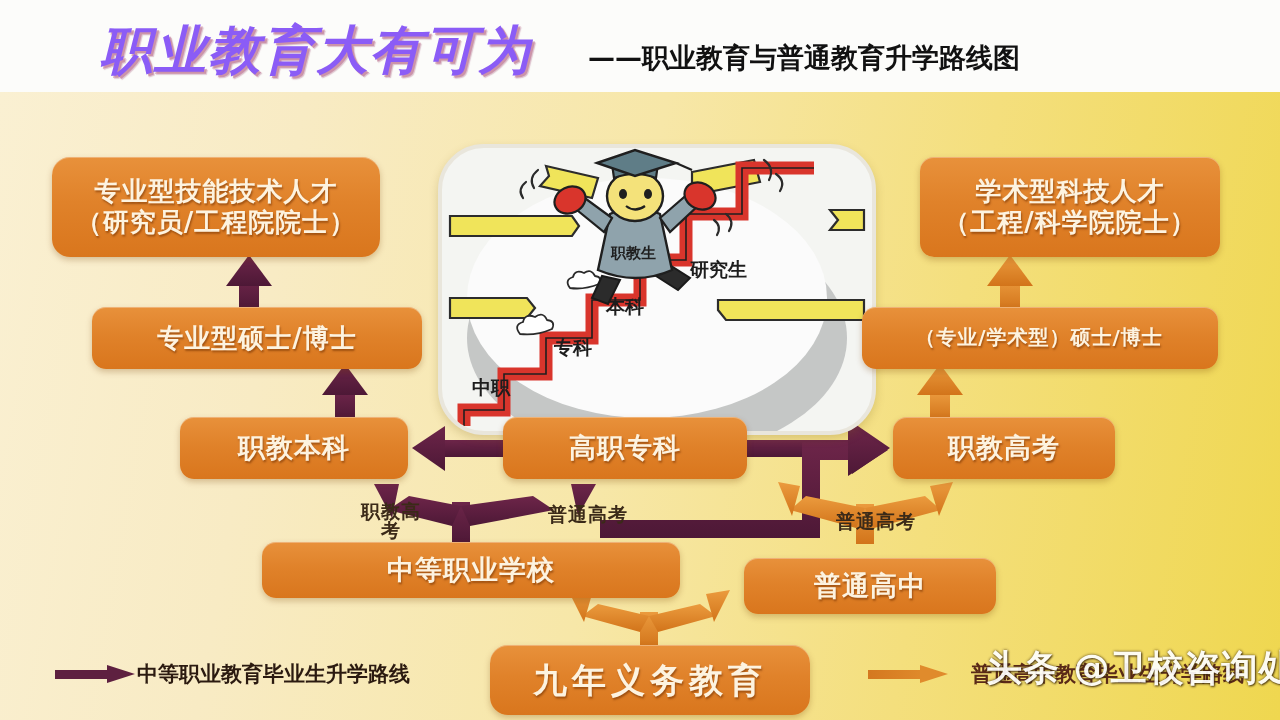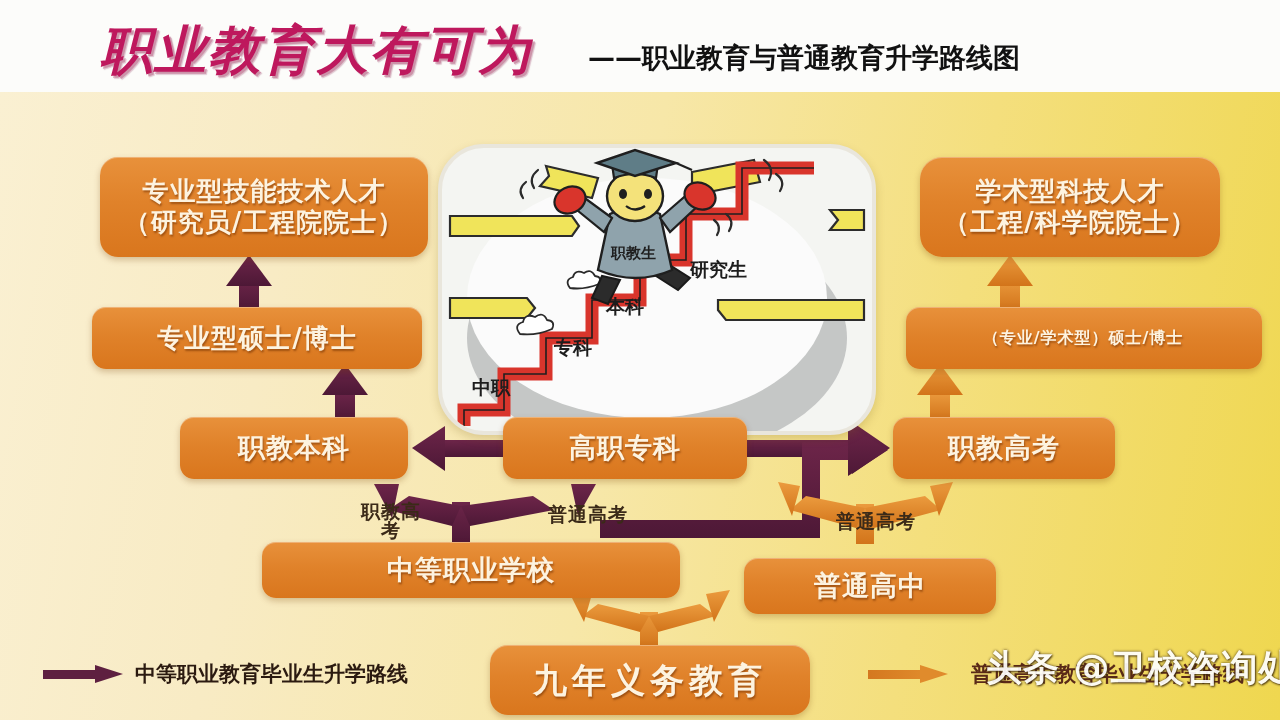--- a/index.html
+++ b/index.html
@@ -9,21 +9,21 @@
     background:#ffffff;
   }
   #stage{position:relative;width:1280px;height:720px;background:#fdfdfd;}
 
   
   .title-band{position:absolute;left:0;top:0;width:1280px;height:92px;background:#fcfcfa;}
   .title-main{
     position:absolute;left:100px;top:16px;
     font-family:"DejaVu Serif","Liberation Serif",serif;
     font-size:52px;font-weight:700;font-style:italic;
-    color:#be185d;letter-spacing:2px;white-space:nowrap;
+    color:#8b5cf6;letter-spacing:2px;white-space:nowrap;
     text-shadow:2px 2px 0 rgba(190,110,140,.55), 3px 3px 1px rgba(150,60,100,.30);
   }
   .title-sub{
     position:absolute;left:580px;top:40px;
     font-family:"DejaVu Serif","Liberation Serif",serif;
     font-size:27px;font-weight:700;color:#111;white-space:nowrap;margin-left:8px;
   }
 
   
   .canvas{
@@ -42,24 +42,24 @@
     color:#fdf3e0;
     font-family:"DejaVu Sans","Liberation Sans",sans-serif;
     font-weight:700;line-height:1.18;text-align:center;
     text-shadow:1px 2px 2px rgba(110,45,0,.55);
     letter-spacing:1px;
     padding:2px 8px;
   }
   .node .l1,.node .l2{display:block;white-space:nowrap;}
 
   
-  #n-prof-talent{left:52px;top:65px;width:328px;height:100px;font-size:26px;border-radius:18px;margin-left:48px;}
-  #n-acad-talent{left:920px;top:65px;width:300px;height:100px;font-size:26px;border-radius:22px;}
+  #n-prof-talent{left:52px;top:65px;width:328px;height:100px;font-size:26px;border-radius:18px;}
+  #n-acad-talent{left:920px;top:65px;width:300px;height:100px;font-size:26px;border-radius:14px;}
   #n-prof-master{left:92px;top:215px;width:330px;height:62px;font-size:26px;justify-content:center;}
-  #n-acad-master{left:906px;top:215px;width:356px;height:62px;font-size:16px;padding-left:6px;}
+  #n-acad-master{left:862px;top:215px;width:356px;height:62px;font-size:20px;padding-left:6px;}
   #n-voc-bachelor{left:180px;top:325px;width:228px;height:62px;font-size:27px;}
   #n-higher-voc{left:503px;top:325px;width:244px;height:62px;font-size:27px;}
   #n-reg-bachelor{left:893px;top:325px;width:222px;height:62px;font-size:27px;}
   #n-voc-school{left:262px;top:450px;width:418px;height:56px;font-size:27px;}
   #n-reg-high{left:744px;top:450px;width:252px;height:56px;font-size:27px;margin-top:16px;}
   #n-compulsory{left:490px;top:553px;width:320px;height:70px;font-size:34px;border-radius:18px;letter-spacing:5px;}
 
   
   .illus{
     position:absolute;left:438px;top:52px;width:430px;height:283px;
@@ -80,21 +80,21 @@
     font-size:19px;font-weight:700;color:#3b2a18;
     white-space:nowrap;letter-spacing:1px;
   }
   #lbl-voc-exam{left:360px;top:410px;width:62px;white-space:normal;line-height:1.0;text-align:center;}
   #lbl-reg-exam-1{left:548px;top:410px;}
   #lbl-reg-exam-2{left:836px;top:417px;}
 
   
   .legend{position:absolute;font-family:"DejaVu Serif","Liberation Serif",serif;
           font-size:21px;font-weight:700;white-space:nowrap;}
-  #legend-left{left:43px;top:568px;display:flex;align-items:center;gap:10px;color:#2b1a10;}
+  #legend-left{left:55px;top:568px;display:flex;align-items:center;color:#2b1a10;}
   #legend-right{left:868px;top:568px;display:flex;align-items:center;gap:21px;color:#5a2a18;}
   .leg-arrow{display:inline-block;width:82px;height:16px;position:relative;}
   .leg-arrow .shaft{position:absolute;left:0;top:4px;width:58px;height:9px;}
   .leg-arrow .head{position:absolute;left:52px;top:-1px;width:0;height:0;
       border-top:9px solid transparent;border-bottom:9px solid transparent;}
   .leg-purple .shaft{background:#5e2040;}
   .leg-purple .head{border-left:28px solid #5e2040;}
   .leg-orange .shaft{background:linear-gradient(90deg,#d4781f,#e08b2c);}
   .leg-orange .head{border-left:28px solid #e08b2c;}
 

